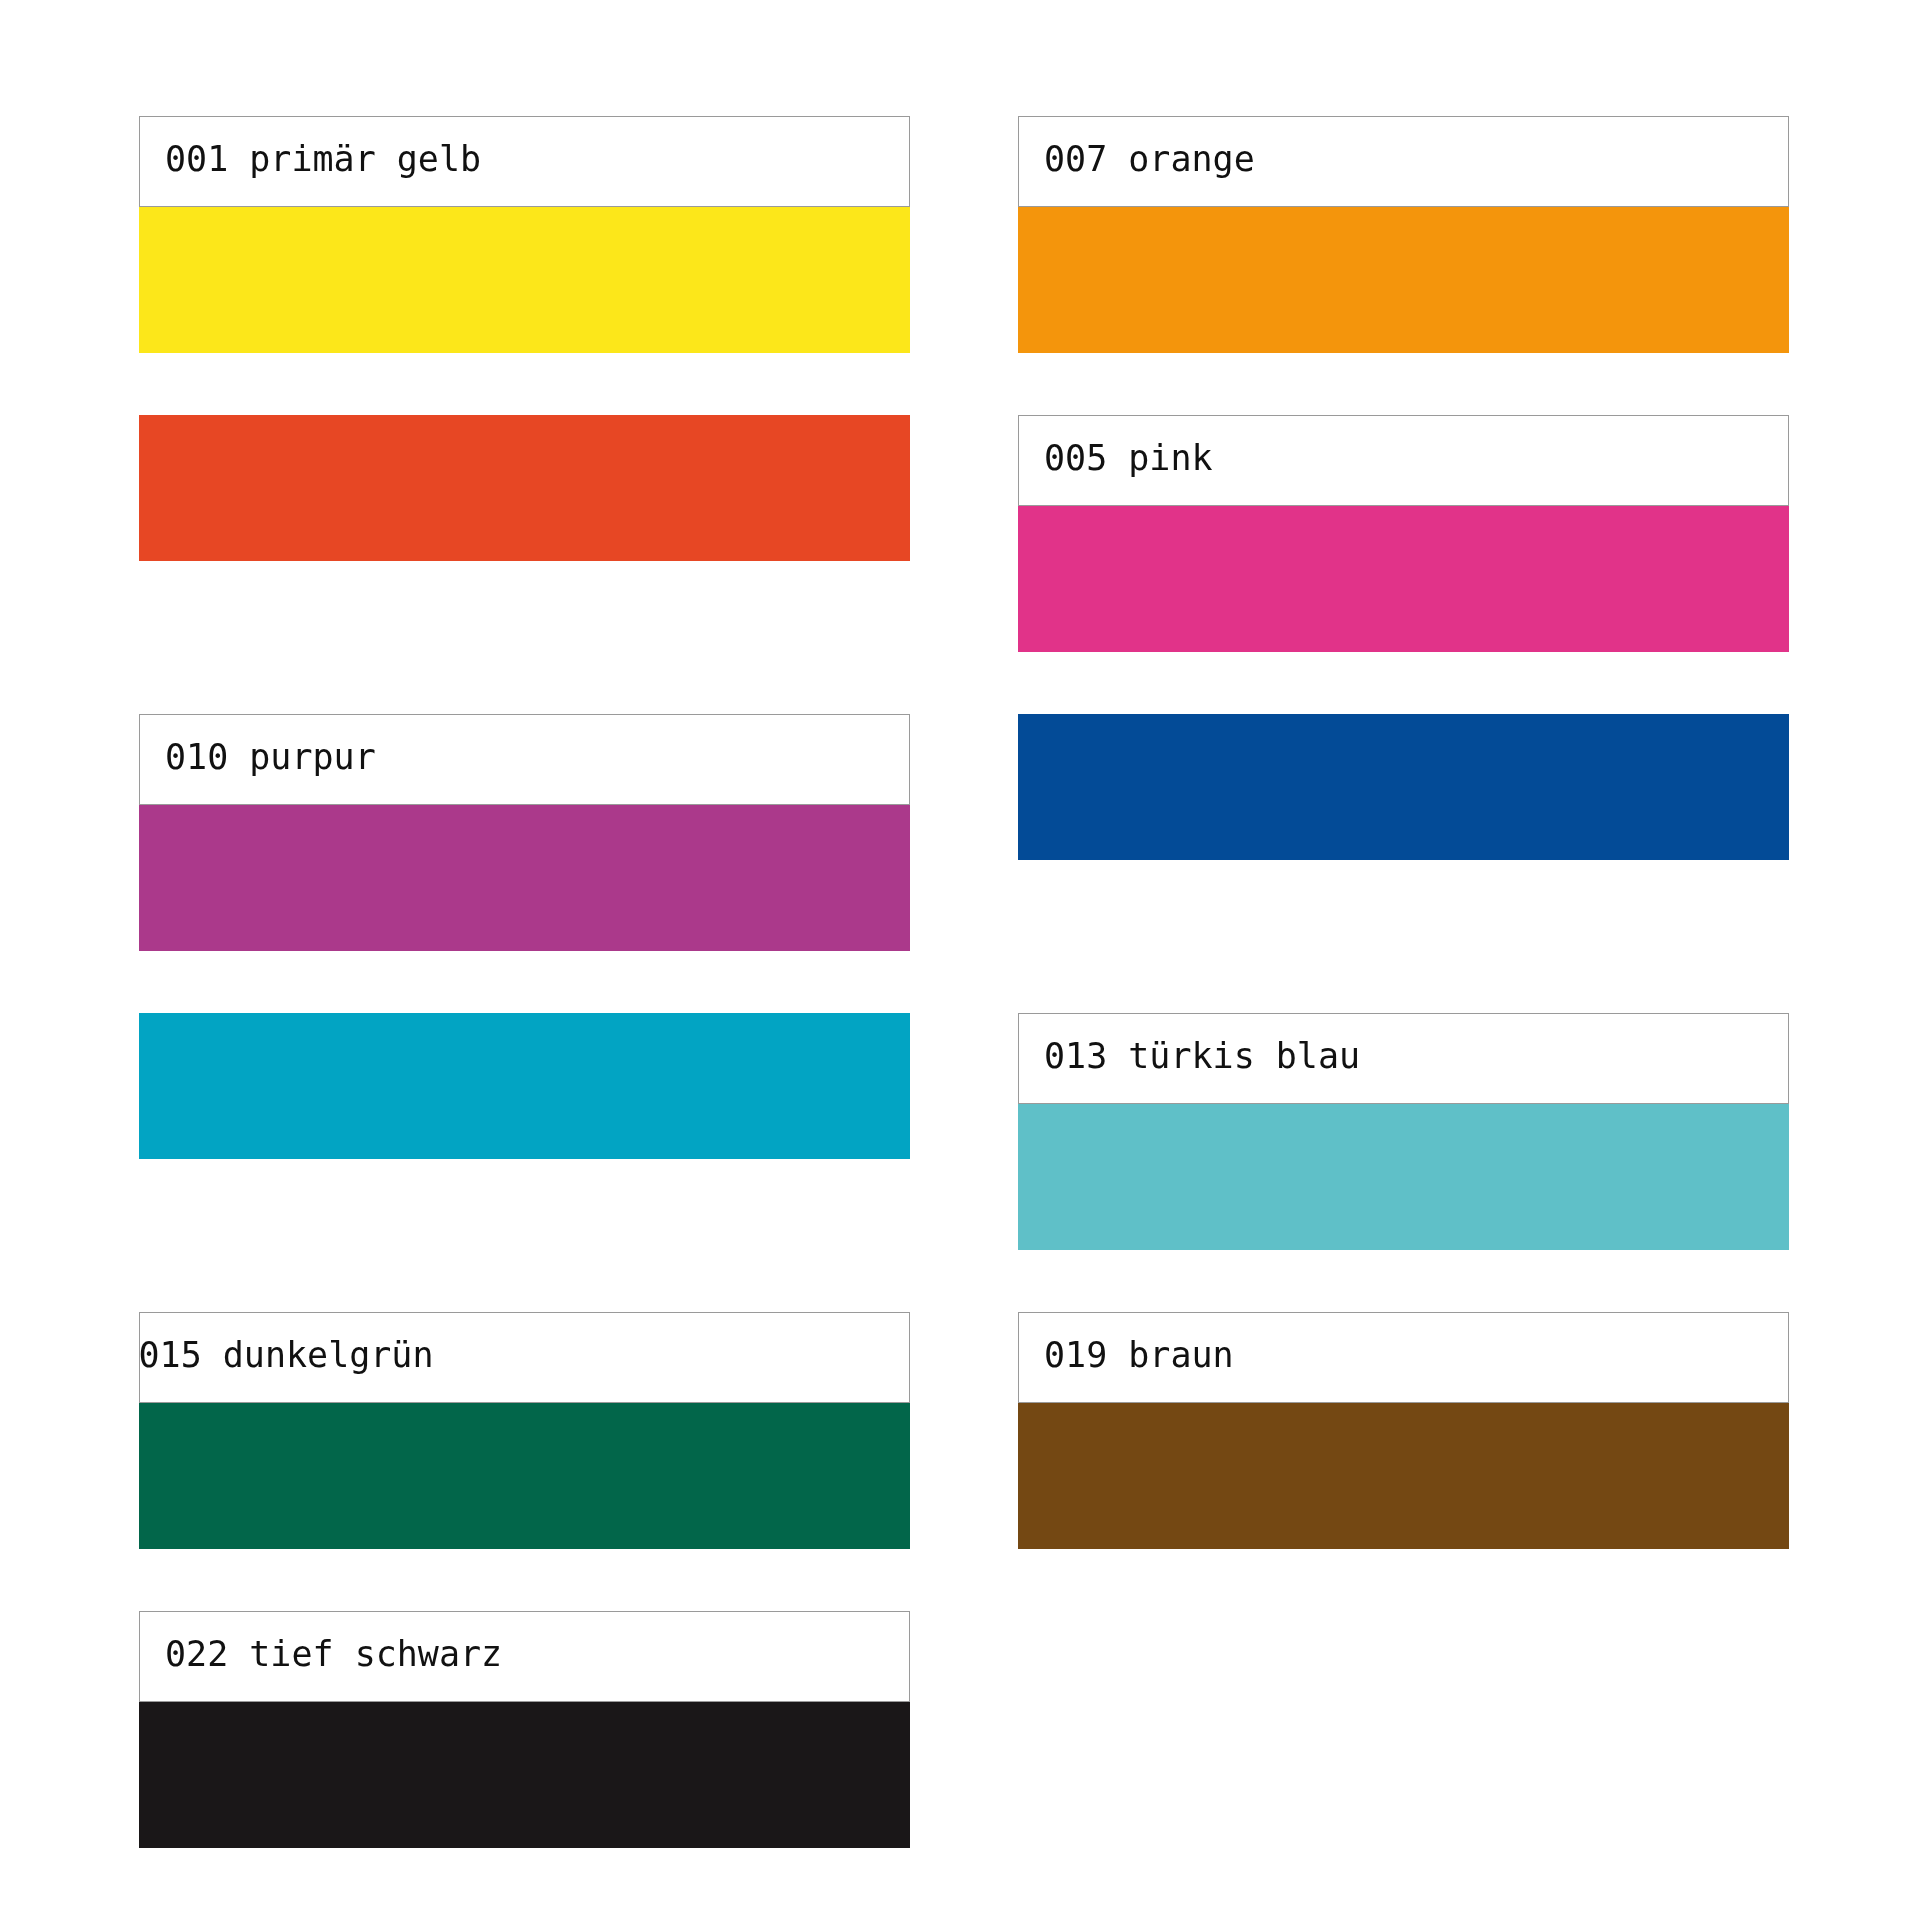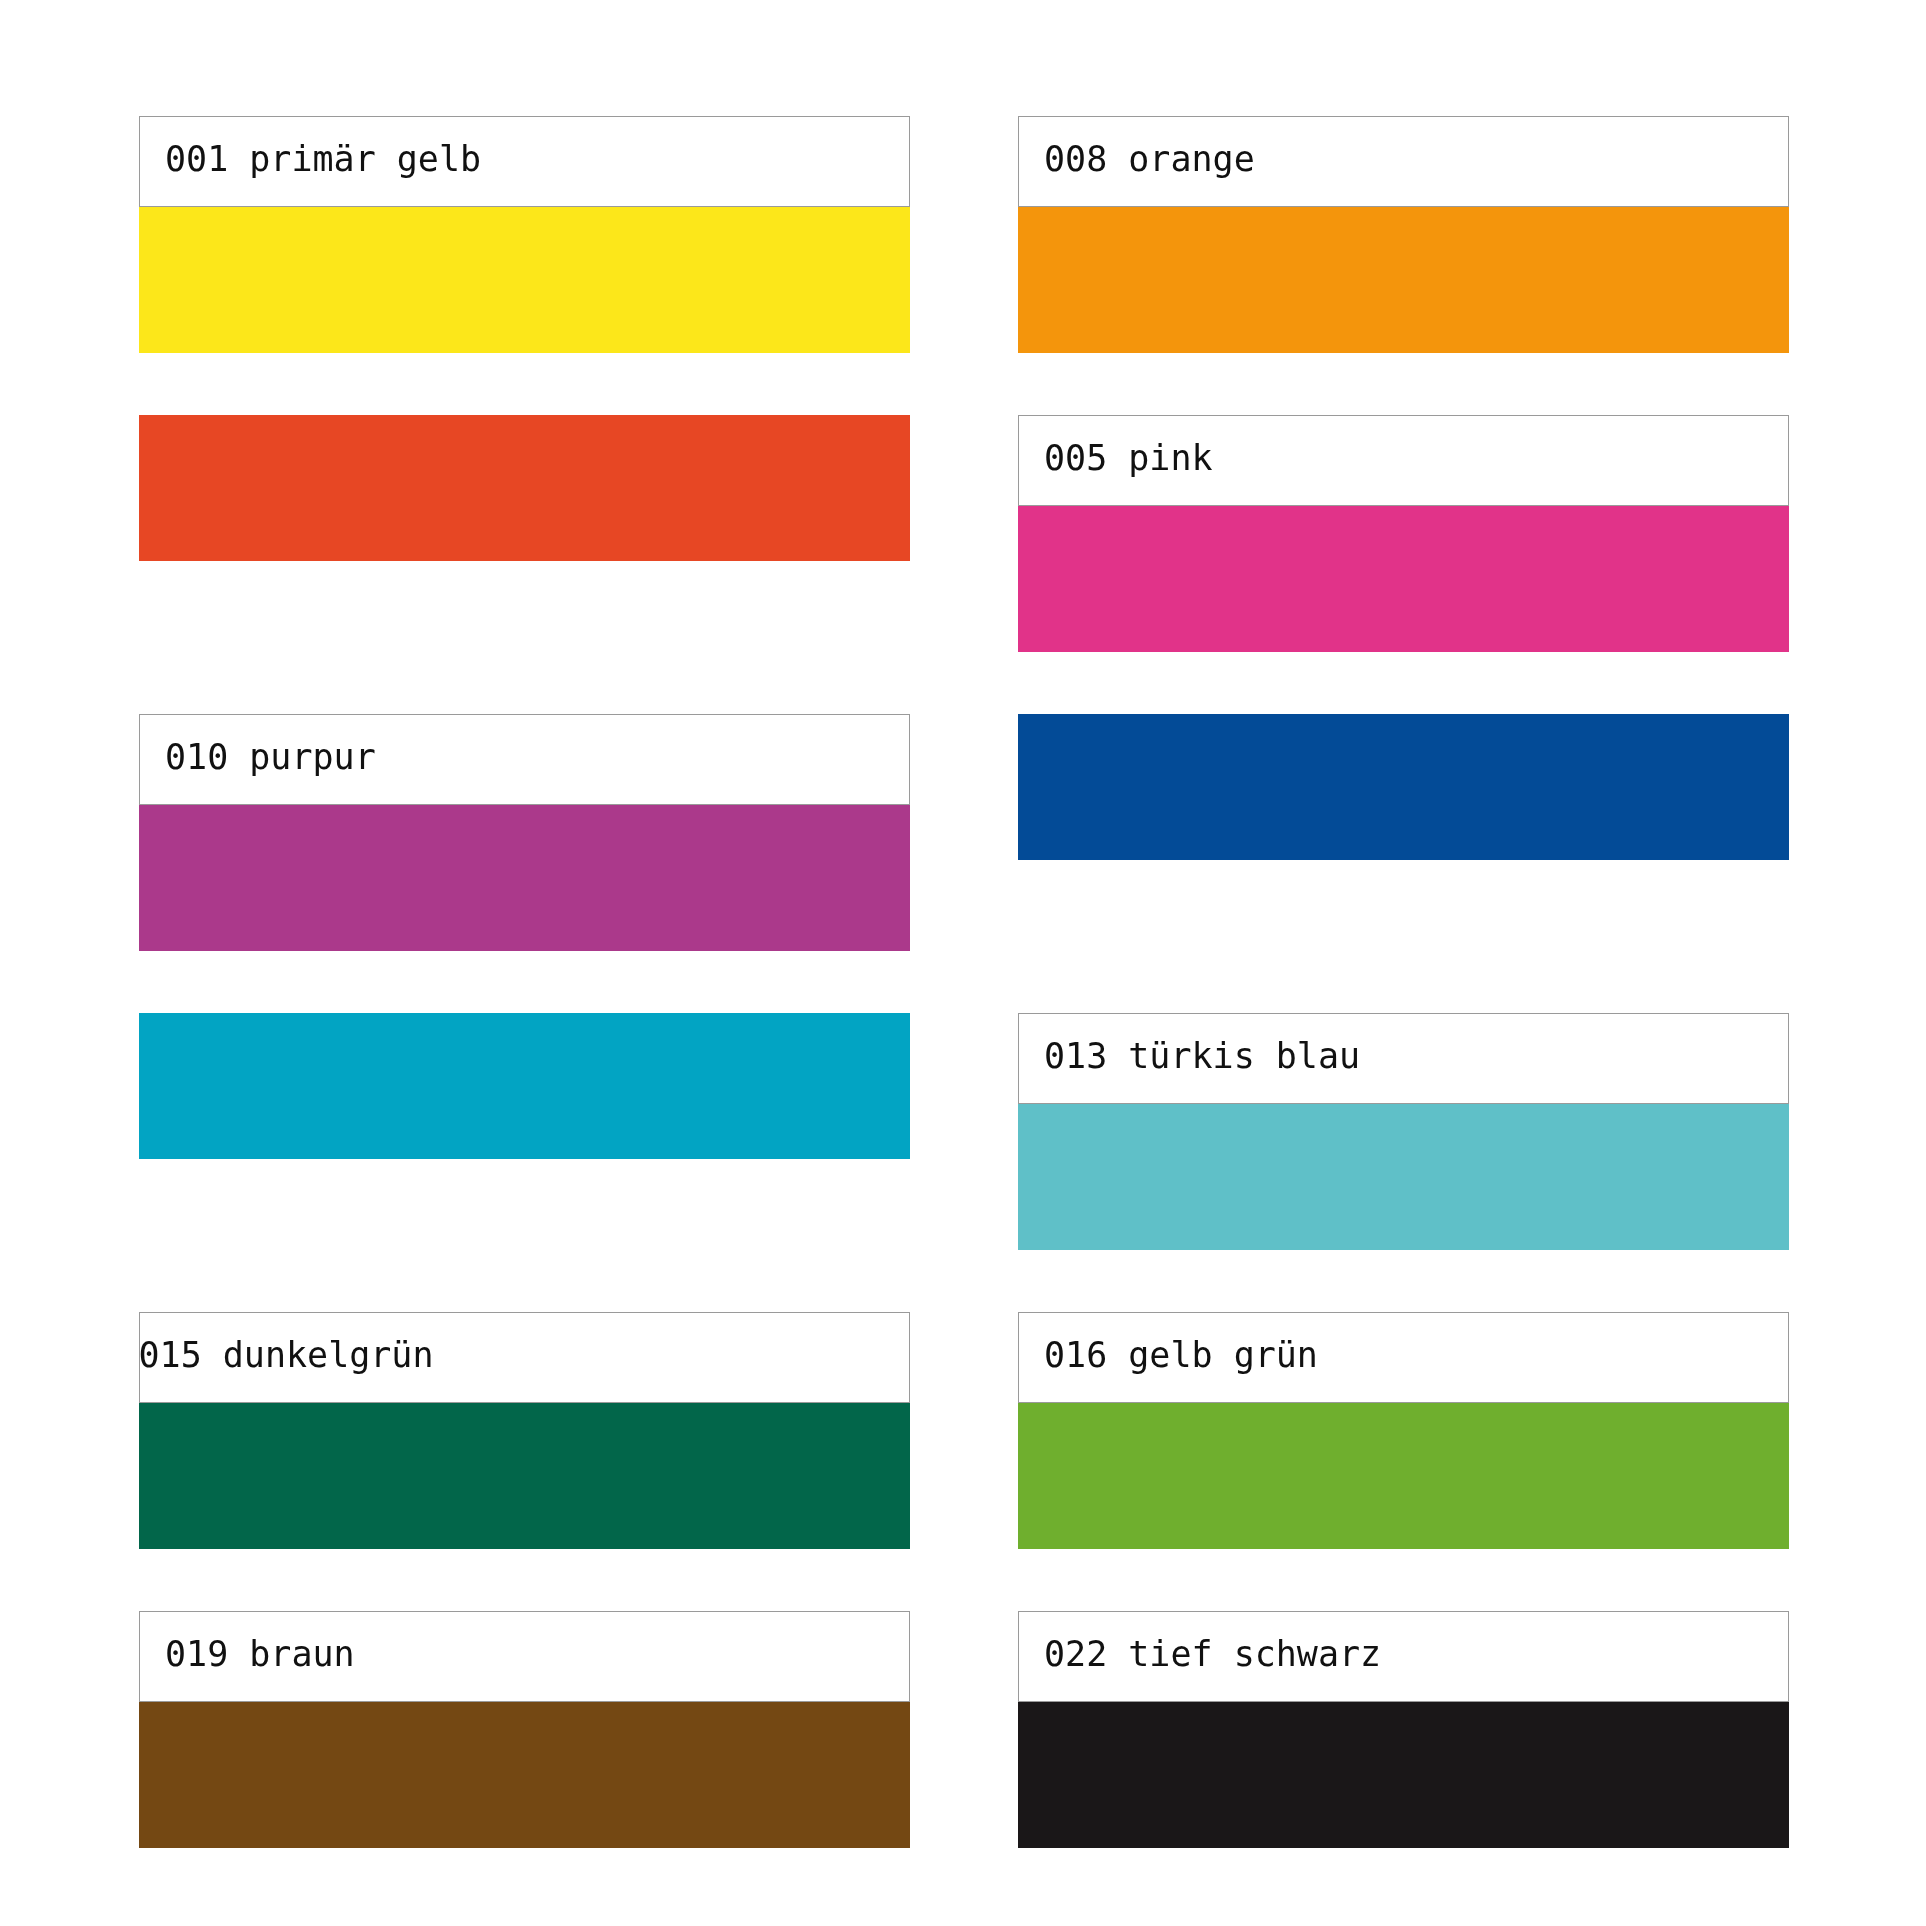--- a/index.html
+++ b/index.html
@@ -77,21 +77,21 @@
 <div id="swatch-sheet">
   <div class="swatch-grid">
       <div class="swatch-card">
         <div class="swatch-label-box">
           <span class="swatch-label">001 primär gelb</span>
         </div>
         <div class="swatch-color" style="background-color: rgb(252, 231, 26);"></div>
       </div>
       <div class="swatch-card">
         <div class="swatch-label-box">
-          <span class="swatch-label">008 orange</span>
+          <span class="swatch-label">007 orange</span>
         </div>
         <div class="swatch-color" style="background-color: rgb(244, 149, 12);"></div>
       </div>
       <div class="swatch-card">
         <div class="swatch-color" style="background-color: rgb(231, 71, 36);"></div>
       </div>
       <div class="swatch-card">
         <div class="swatch-label-box">
           <span class="swatch-label">005 pink</span>
         </div>
@@ -116,26 +116,20 @@
         <div class="swatch-color" style="background-color: rgb(95, 192, 200);"></div>
       </div>
       <div class="swatch-card flush-left">
         <div class="swatch-label-box">
           <span class="swatch-label">015 dunkelgrün</span>
         </div>
         <div class="swatch-color" style="background-color: rgb(2, 102, 74);"></div>
       </div>
       <div class="swatch-card">
         <div class="swatch-label-box">
-          <span class="swatch-label">016 gelb grün</span>
-        </div>
-        <div class="swatch-color" style="background-color: rgb(111, 175, 46);"></div>
-      </div>
-      <div class="swatch-card">
-        <div class="swatch-label-box">
           <span class="swatch-label">019 braun</span>
         </div>
         <div class="swatch-color" style="background-color: rgb(116, 72, 19);"></div>
       </div>
       <div class="swatch-card">
         <div class="swatch-label-box">
           <span class="swatch-label">022 tief schwarz</span>
         </div>
         <div class="swatch-color" style="background-color: rgb(26, 23, 24);"></div>
       </div>

